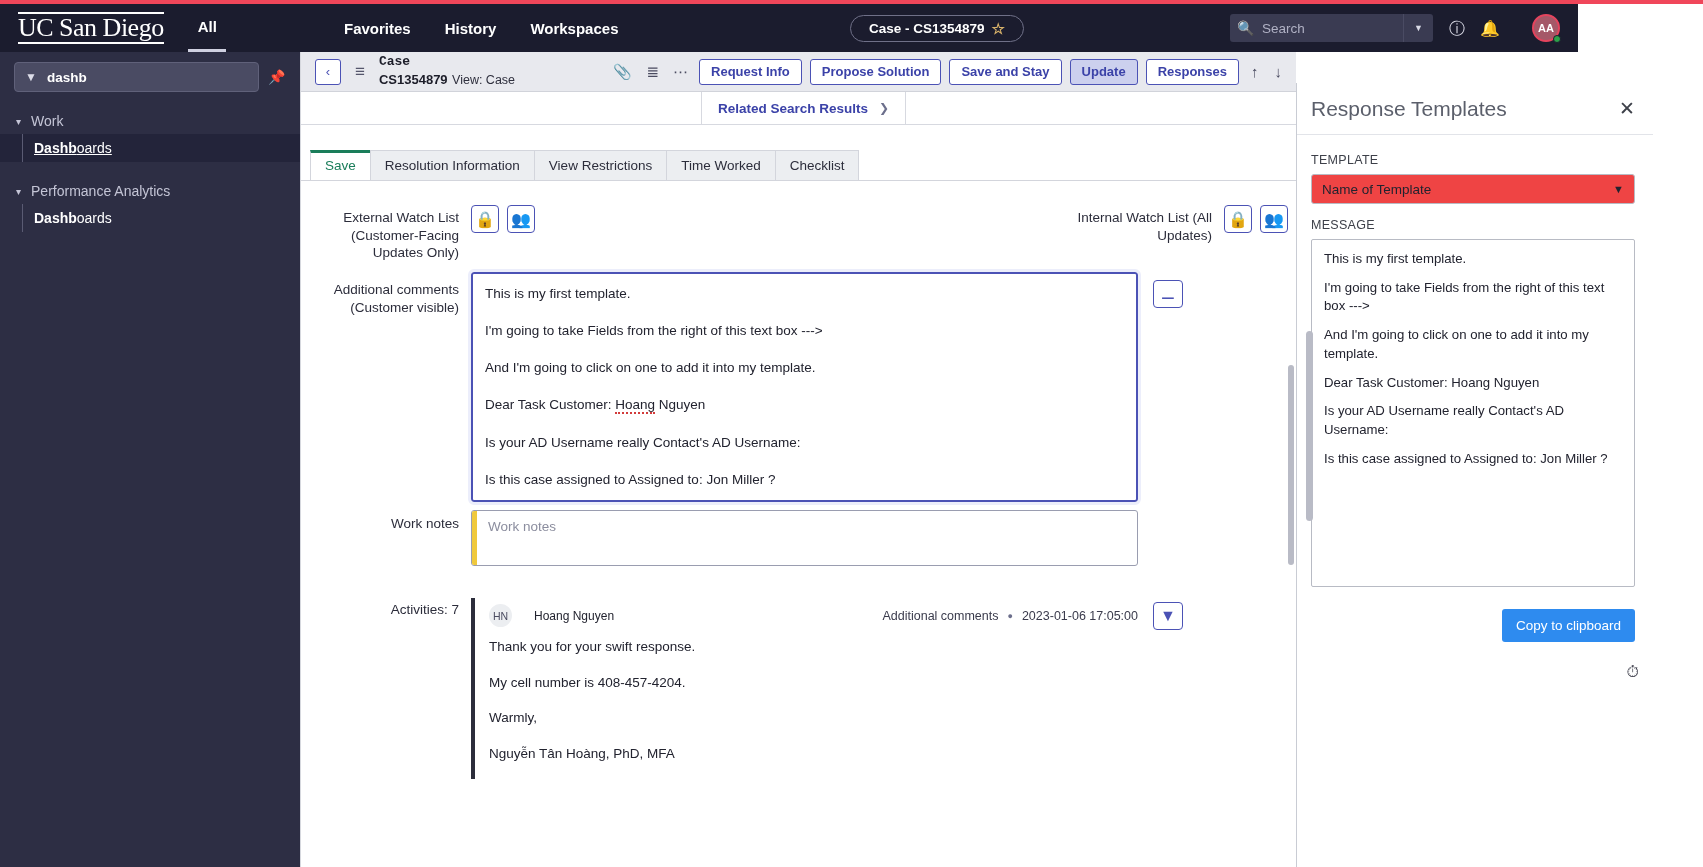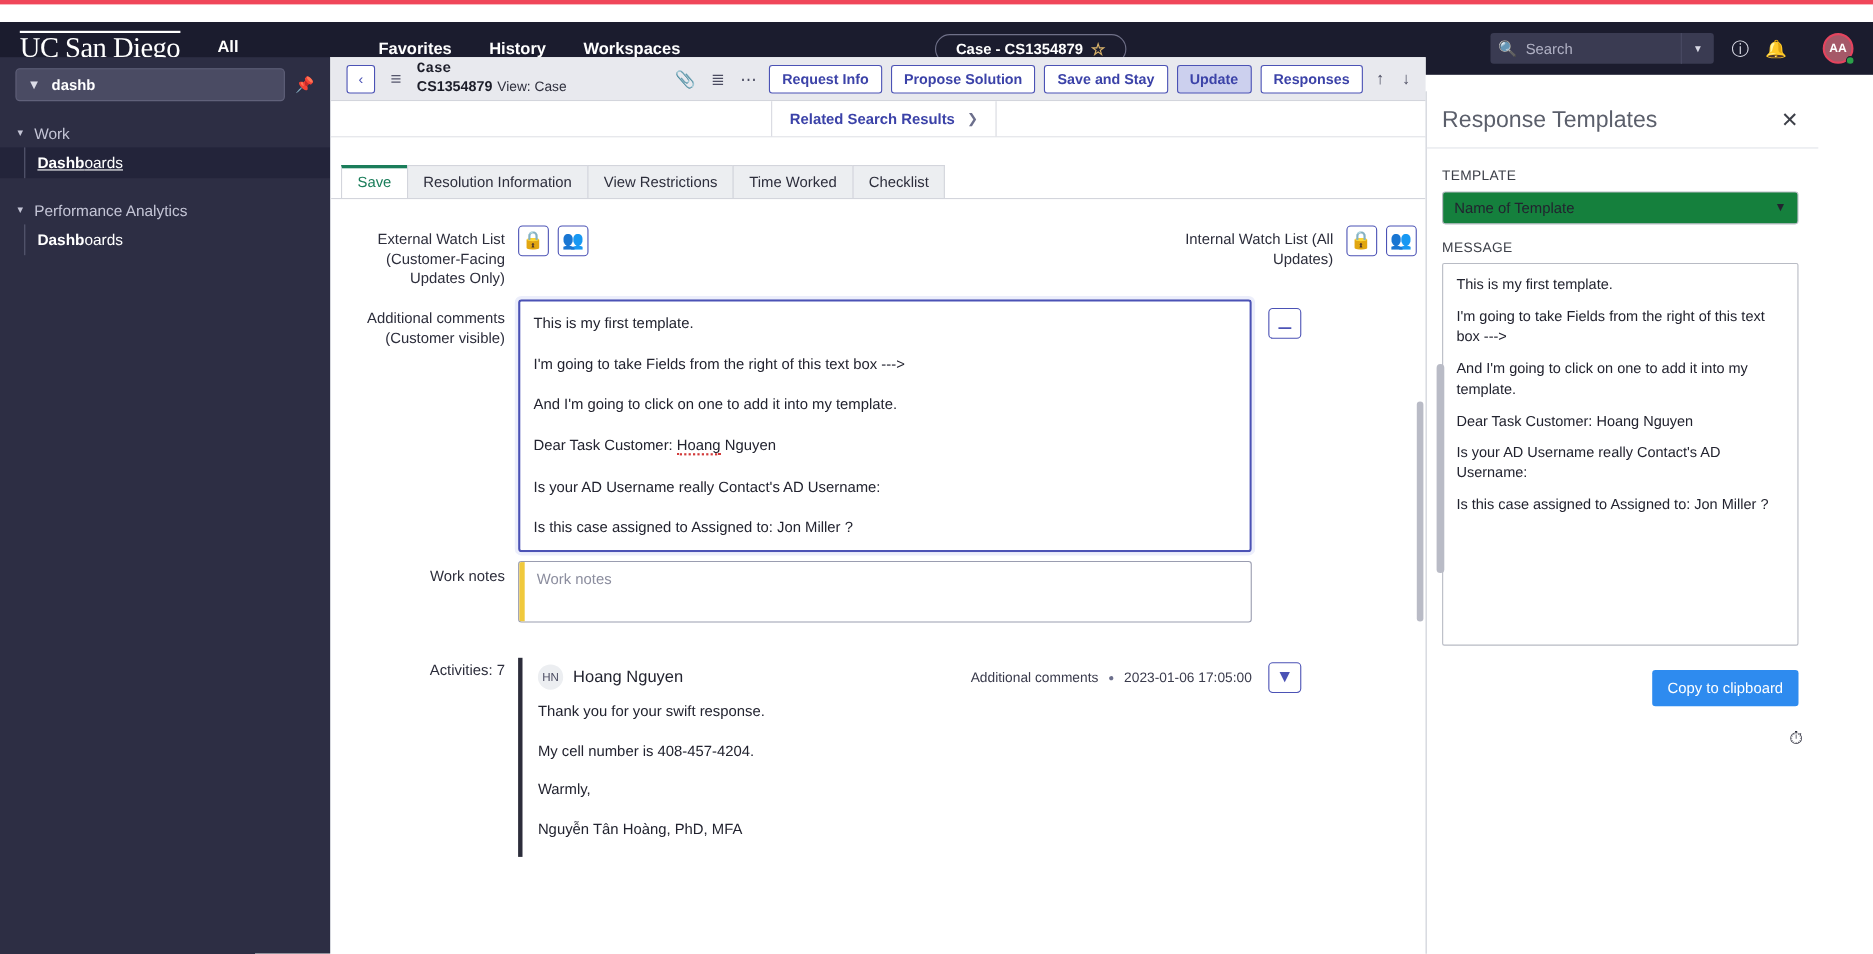--- a/index.html
+++ b/index.html
@@ -12,21 +12,21 @@
   .app { position: relative; width: 1703px; height: 867px; }
 
   
   .red-strip {
     position: absolute; top: 0; left: 0; width: 1703px; height: 4px;
     background: #f0465a;
   }
 
   
   .global-nav {
-    position: absolute; top: 20px; left: 0; width: 1703px; height: 48px;
+    position: absolute; top: 4px; left: 0; width: 1578px; height: 48px;
     background: #1b1c2e;
     display: flex; align-items: center;
   }
   .brand-zone {
     width: 300px; height: 48px; display: flex; align-items: center;
     padding-left: 18px; gap: 34px;
   }
   .logo {
     color: #ffffff; font-family: "Liberation Serif", serif;
     font-size: 26px; letter-spacing: -0.5px; line-height: 1;
@@ -226,21 +226,21 @@
   }
   .act-card {
     width: 667px; border-left: 4px solid #2c2d3b; padding: 6px 0 0 14px;
   }
   .act-head { display: flex; align-items: center; }
   .act-avatar {
     width: 23px; height: 23px; border-radius: 50%; background: #eceef1; color: #4a4b60;
     font-size: 10.5px; display: flex; align-items: center; justify-content: center;
     font-weight: 400;
   }
-  .act-name { font-size: 15px; color: #22232f; padding-left: 9px; text-align: right; }
+  .act-name { font-size: 12px; color: #22232f; padding-left: 22px; text-align: right; }
   .act-meta { margin-left: auto; font-size: 12.5px; color: #3a3b4c; display: flex; gap: 9px; align-items: center; }
   .act-meta .dot { font-size: 9px; color: #6c6f8c; }
   .act-body { padding-top: 10px; }
   .act-body p { font-size: 13.5px; color: #22232f; line-height: 1.45; margin-bottom: 16px; }
   .filter-sq-wrap { padding-left: 15px; padding-top: 4px; }
 
   .main-scrollbar {
     position: absolute; right: 2px; top: 240px; width: 6px; height: 200px;
     background: #b9bbc6; border-radius: 3px;
   }
@@ -254,21 +254,21 @@
   }
   .rp-head {
     height: 52px; display: flex; align-items: center; padding: 0 18px 0 14px;
     border-bottom: 1px solid #e2e4e9;
   }
   .rp-title { font-size: 21px; color: #5b5f6b; font-weight: 400; }
   .rp-close { margin-left: auto; color: #3d4049; font-size: 19px; }
   .rp-body { padding: 18px 18px 0 14px; }
   .rp-lbl { font-size: 12.5px; color: #3d4049; letter-spacing: 0.3px; padding-bottom: 7px; }
   .rp-select {
-    height: 30px; border: 1px solid #b8bbc4; border-radius: 3px; background: #15803d;
+    height: 30px; border: 1px solid #b8bbc4; border-radius: 3px; background: #ef4444;
     display: flex; align-items: center; padding: 0 10px; font-size: 13.5px; color: #22232f;
     margin-bottom: 14px;
   }
   .rp-select .caret { margin-left: auto; font-size: 11px; color: #22232f; }
   .rp-msg {
     height: 348px; border: 1px solid #b8bbc4; border-radius: 2px; background: #fff;
     padding: 10px 12px; overflow: hidden;
   }
   .rp-msg p { font-size: 13.2px; color: #22232f; line-height: 1.42; margin-bottom: 10px; }
   .rp-actions { display: flex; justify-content: flex-end; padding-top: 22px; align-items: flex-end; }

